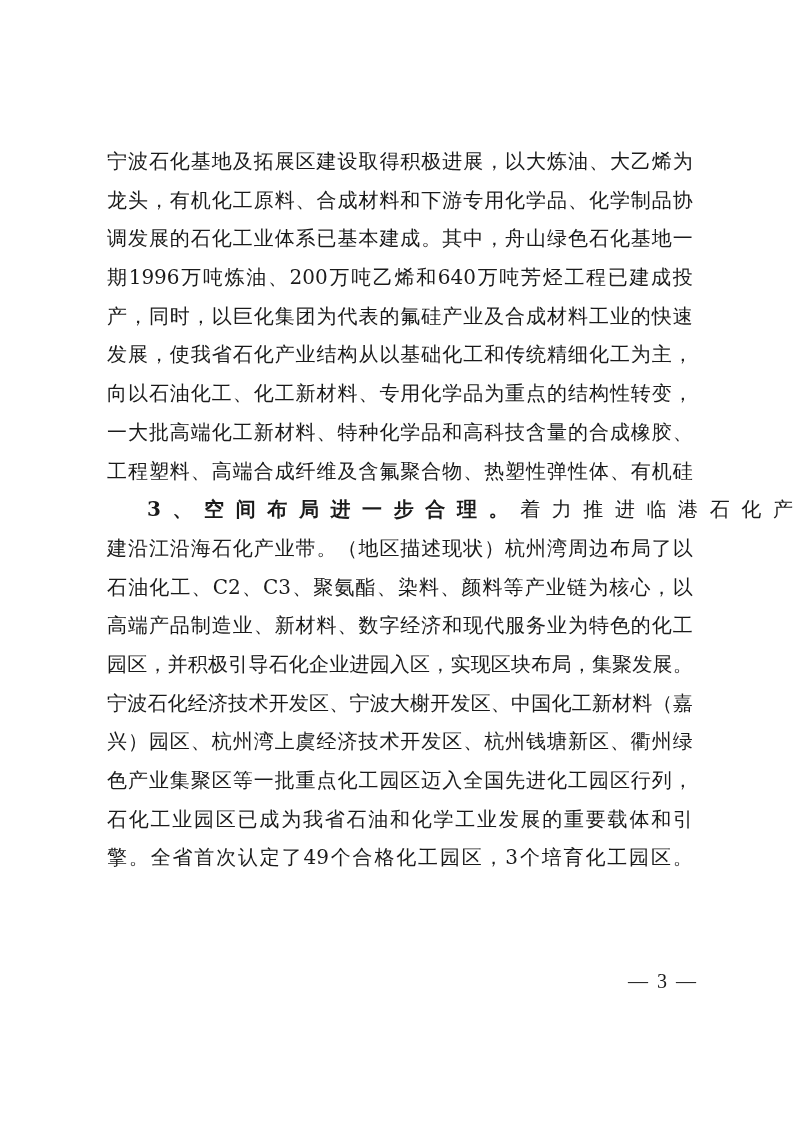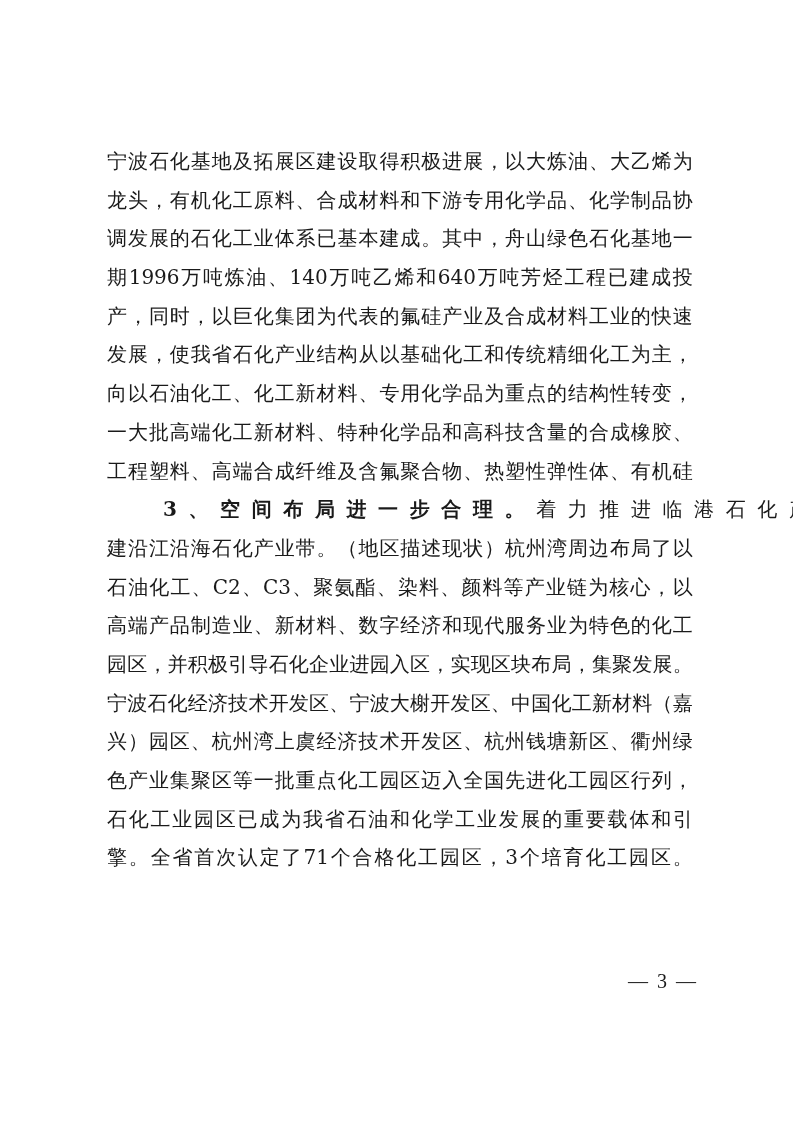--- a/index.html
+++ b/index.html
@@ -121,21 +121,21 @@
           <span class="ch">一</span>
         </div>
         <div class="line">
           <span class="ch">期</span>
           <span class="ch">1996</span>
           <span class="ch">万</span>
           <span class="ch">吨</span>
           <span class="ch">炼</span>
           <span class="ch">油</span>
           <span class="ch">、</span>
-          <span class="ch">140</span>
+          <span class="ch">200</span>
           <span class="ch">万</span>
           <span class="ch">吨</span>
           <span class="ch">乙</span>
           <span class="ch">烯</span>
           <span class="ch">和</span>
           <span class="ch">640</span>
           <span class="ch">万</span>
           <span class="ch">吨</span>
           <span class="ch">芳</span>
           <span class="ch">烃</span>
@@ -292,21 +292,21 @@
           <span class="ch">性</span>
           <span class="ch">体</span>
           <span class="ch">、</span>
           <span class="ch">有</span>
           <span class="ch">机</span>
           <span class="ch">硅</span>
         </div>
       </div>
     <div id="p2">
       <div class="line indent" style="justify-content:flex-start;">
-        <span class="bold" style="letter-spacing:11.6px;margin-left:16px;">3、空间布局进一步合理。</span>
+        <span class="bold" style="letter-spacing:11.6px;">3、空间布局进一步合理。</span>
           <span style="letter-spacing:11.6px;">着力推进临港石化产业发展，构</span>
       </div>
     <div class="line">
           <span class="ch">建</span>
           <span class="ch">沿</span>
           <span class="ch">江</span>
           <span class="ch">沿</span>
           <span class="ch">海</span>
           <span class="ch">石</span>
           <span class="ch">化</span>
@@ -545,21 +545,21 @@
         <div class="line">
           <span class="ch">擎</span>
           <span class="ch">。</span>
           <span class="ch">全</span>
           <span class="ch">省</span>
           <span class="ch">首</span>
           <span class="ch">次</span>
           <span class="ch">认</span>
           <span class="ch">定</span>
           <span class="ch">了</span>
-          <span class="ch">71</span>
+          <span class="ch">49</span>
           <span class="ch">个</span>
           <span class="ch">合</span>
           <span class="ch">格</span>
           <span class="ch">化</span>
           <span class="ch">工</span>
           <span class="ch">园</span>
           <span class="ch">区</span>
           <span class="ch">，</span>
           <span class="ch">3</span>
           <span class="ch">个</span>

